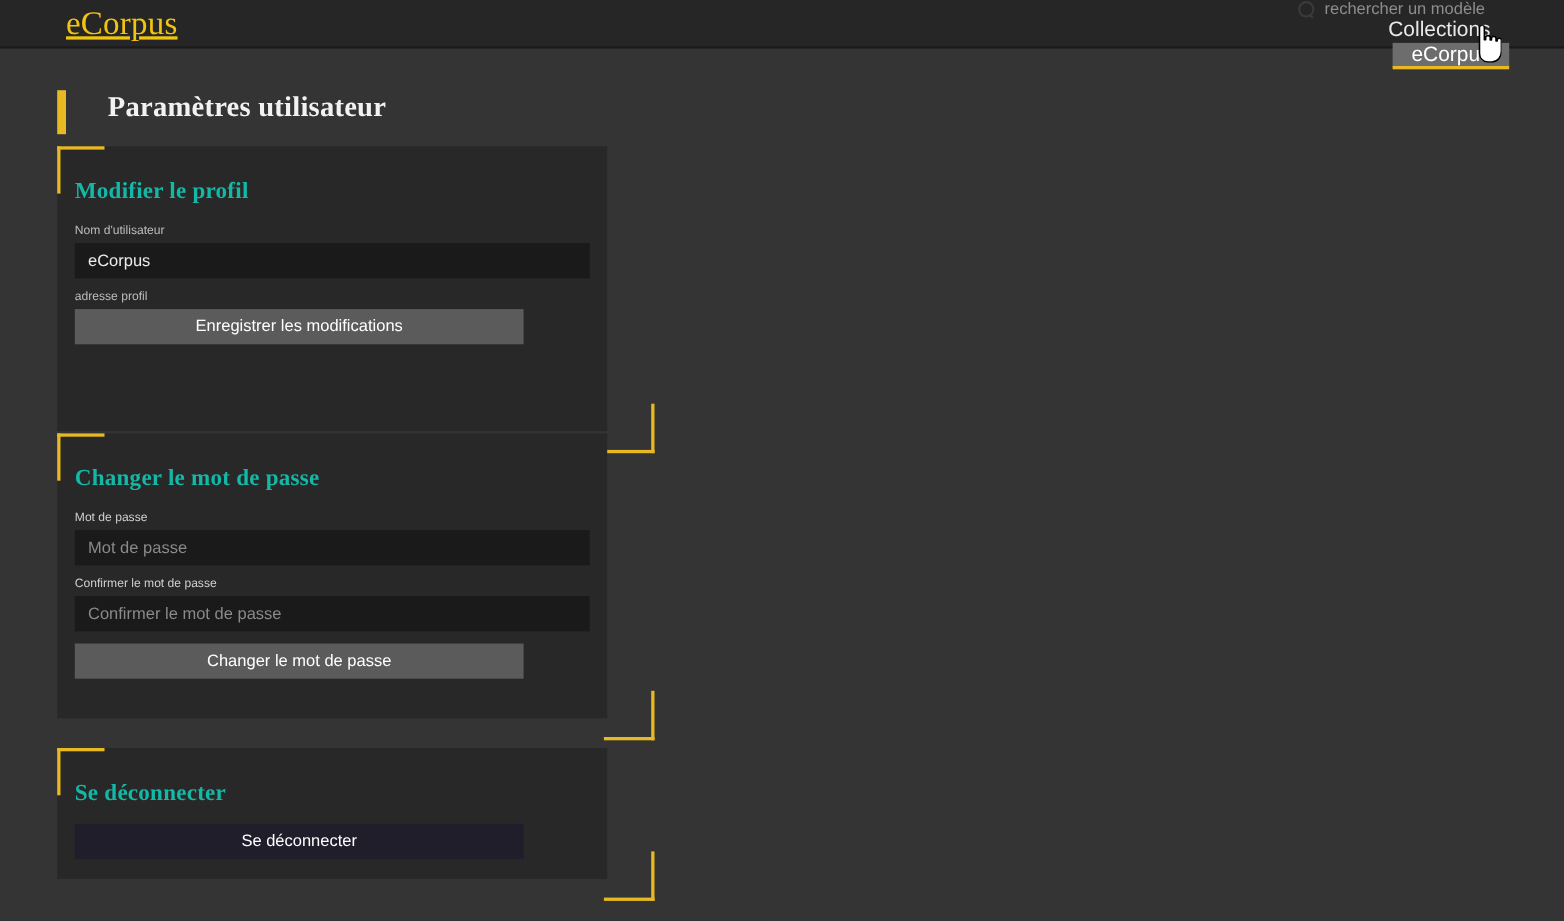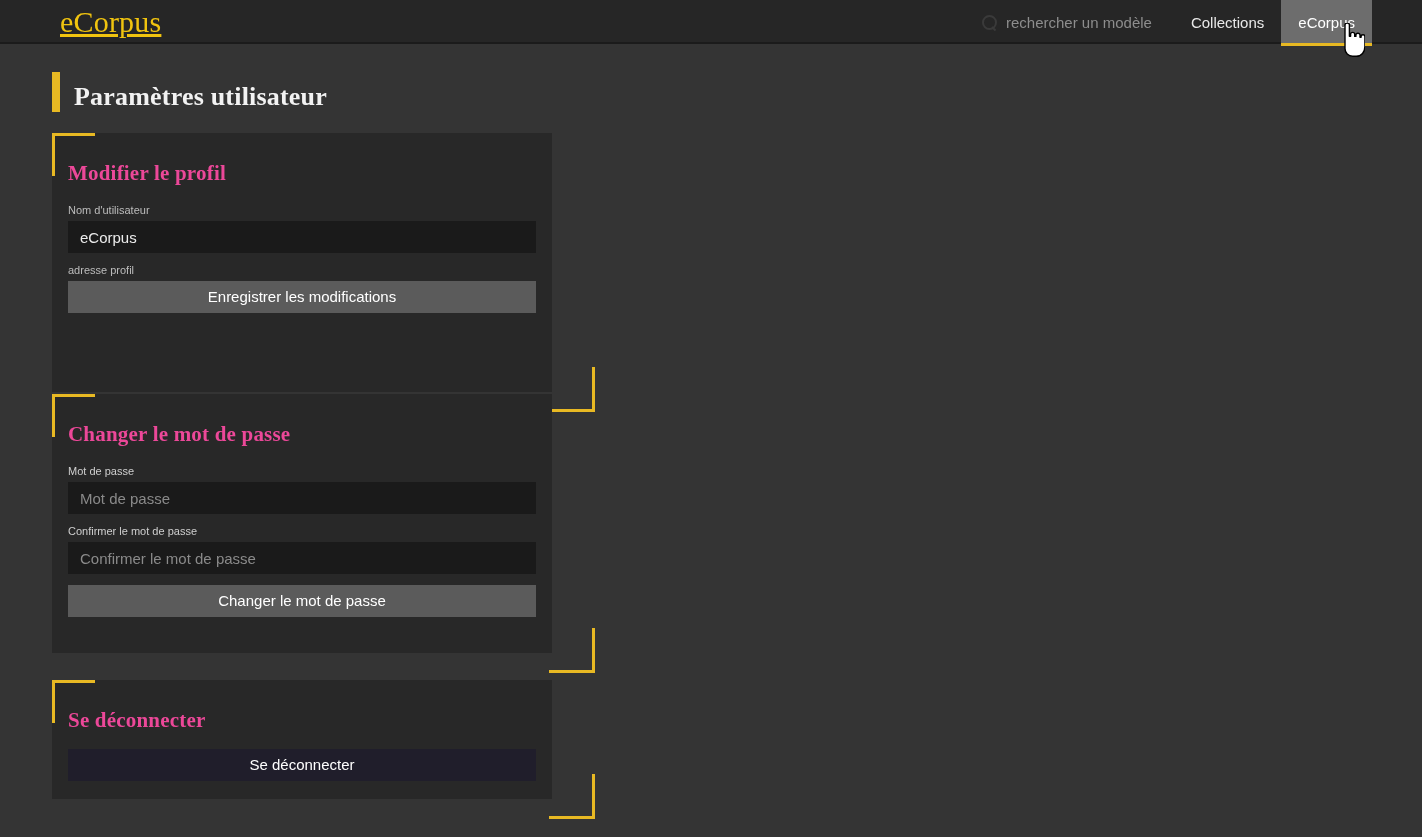--- a/index.html
+++ b/index.html
@@ -41,20 +41,21 @@
     line-height: 40px;
   }
 
   .header-right {
     position: absolute;
     right: 50px;
     top: 0;
     height: 44px;
     display: flex;
     align-items: flex-end;
+    flex-direction: column;
   }
 
   .search-box {
     display: flex;
     align-items: center;
     height: 44px;
     padding-right: 22px;
   }
 
   .search-icon {
@@ -87,21 +88,21 @@
     font-size: 15px;
     color: #8d8d8d;
     white-space: nowrap;
   }
 
   .nav-link {
     display: flex;
     align-items: center;
     padding: 0 17px;
     height: 44px;
-    font-size: 15px;
+    font-size: 19px;
     color: #e9e9e9;
     text-decoration: none;
     white-space: nowrap;
     position: relative;
   }
 
   .nav-link.active {
     background: #6d6d6d;
     color: #ffffff;
   }
@@ -122,23 +123,24 @@
     width: 28px;
     height: 34px;
     pointer-events: none;
     z-index: 50;
   }
 
   
   .page-title-wrap {
     position: absolute;
     left: 52px;
-    top: 72px;
-    display: flex;
-    align-items: flex-end;
+    top: 82px;
+    display: flex;
+    align-items: flex-start;
+    gap: 24px;
   }
   .title-bar {
     width: 8px;
     height: 40px;
     background: #e8b923;
     margin-right: 14px;
   }
   .page-title {
     font-family: "Liberation Serif", serif;
     font-weight: bold;
@@ -176,21 +178,21 @@
     height: 42px;
     border-bottom: 3px solid #e8b923;
     border-right: 3px solid #e8b923;
     pointer-events: none;
   }
 
   .card-title {
     font-family: "Liberation Serif", serif;
     font-weight: bold;
     font-size: 21px;
-    color: #ec4899;
+    color: #14b8a6;
     padding: 28px 0 0 16px;
     letter-spacing: 0.2px;
   }
 
   .card-body {
     padding: 18px 16px 22px 16px;
   }
 
   .field-label {
     font-size: 11px;
@@ -210,21 +212,21 @@
     color: #ececec;
     font-family: "Liberation Sans", sans-serif;
     font-size: 15px;
     padding: 0 12px;
     margin-bottom: 11px;
   }
   .field-input::placeholder { color: #8a8a8a; opacity: 1; }
 
   .btn {
     display: block;
-    width: 468px;
+    width: 408px;
     height: 32px;
     border: none;
     outline: none;
     cursor: pointer;
     font-family: "Liberation Sans", sans-serif;
     font-size: 15px;
     color: #ffffff;
     text-align: center;
     line-height: 32px;
     padding: 0;

